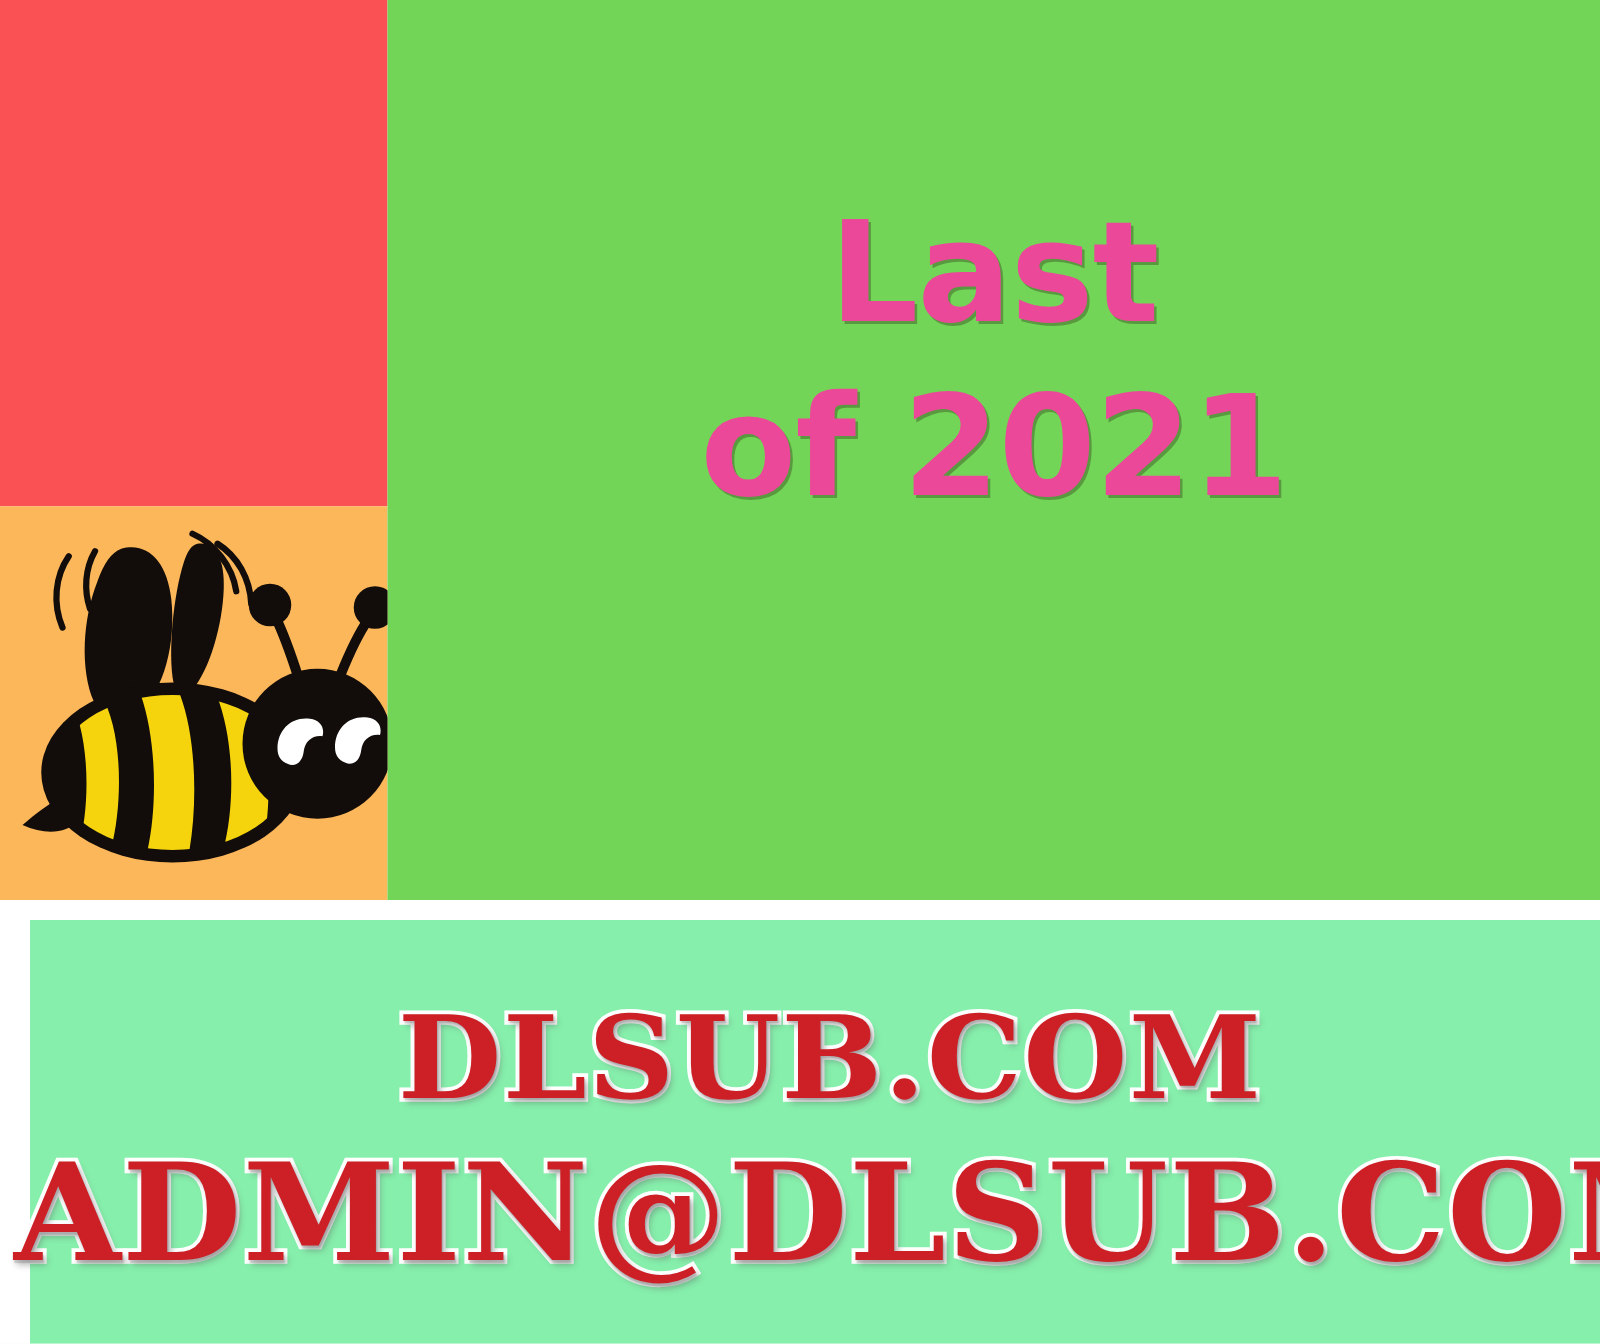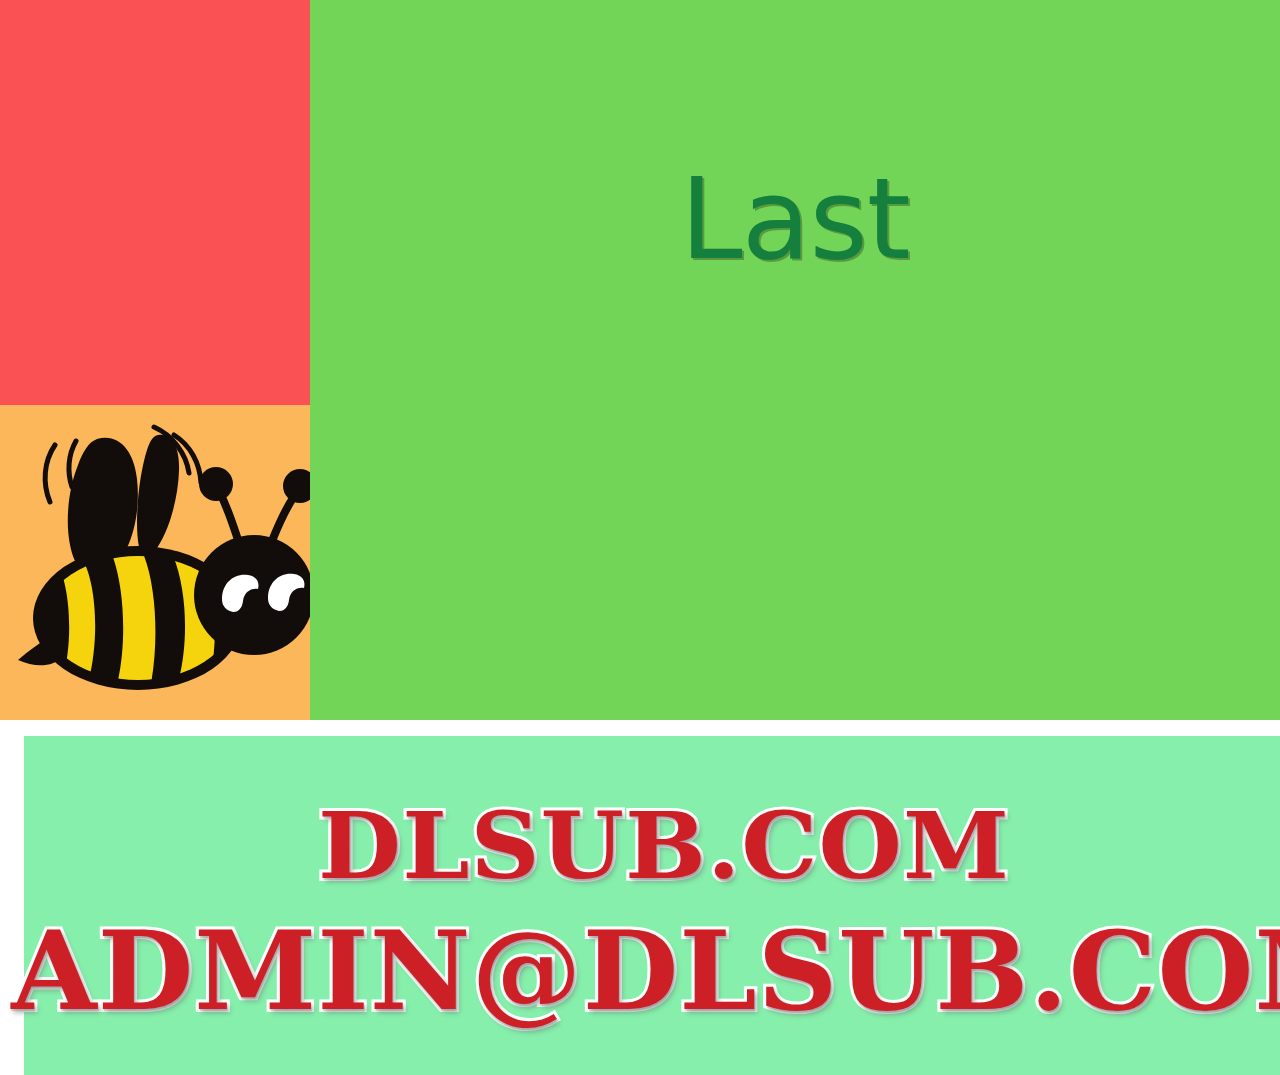--- a/index.html
+++ b/index.html
@@ -53,23 +53,23 @@
     background: #73d557;
   }
 
   
   .headline {
     position: absolute;
     left: 330px;
     top: 150px;
     width: 930px;
     text-align: center;
-    color: #15803d;
+    color: #ec4899;
     font-family: "DejaVu Sans", sans-serif;
-    font-weight: normal;
+    font-weight: bold;
     font-size: 112px;
     line-height: 139px;
     letter-spacing: -1px;
     text-shadow: 2px 2px 0 rgba(30,15,10,0.30);
   }
   .headline .hl-line {
     display: block;
     white-space: nowrap;
   }
 
@@ -129,20 +129,21 @@
 <div id="page">
 
   <div class="panel">
 
     <div class="block-red"></div>
     <div class="block-orange"></div>
     <div class="block-green"></div>
 
     <div class="headline">
       <span class="hl-line">Last</span>
+      <span class="hl-line">of 2021</span>
     </div>
 
     <div class="bee-wrap">
       <svg class="bee-svg" viewBox="0 0 310 315" xmlns="http://www.w3.org/2000/svg">
 
         <g fill="none" stroke="#120d0a" stroke-width="5" stroke-linecap="round">
           <path d="M55 40 C44 56 42 78 50 97"></path>
           <path d="M76 36 C68 50 67 67 72 82"></path>
         </g>
 

